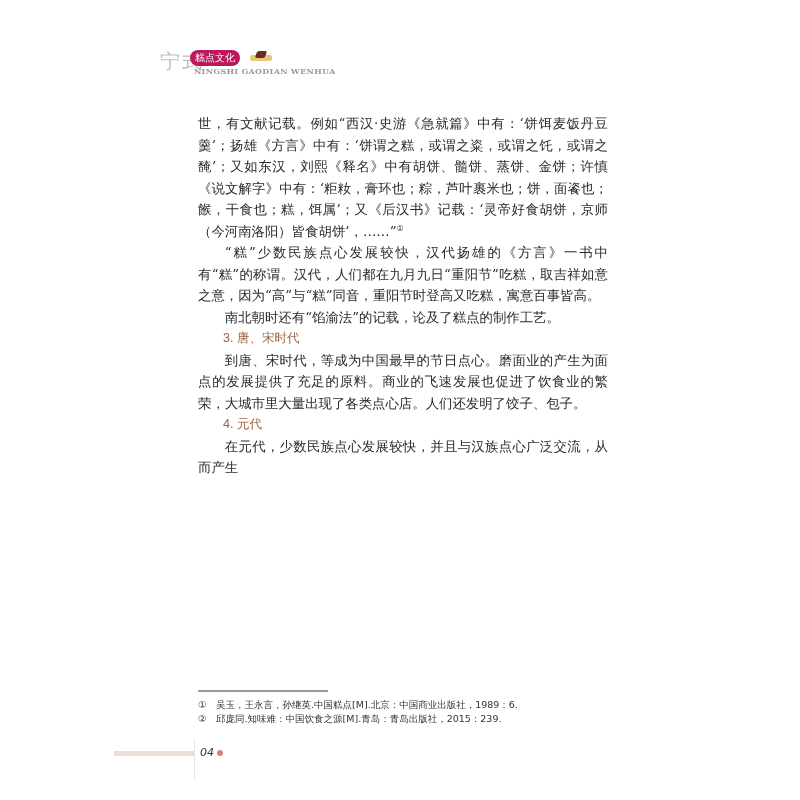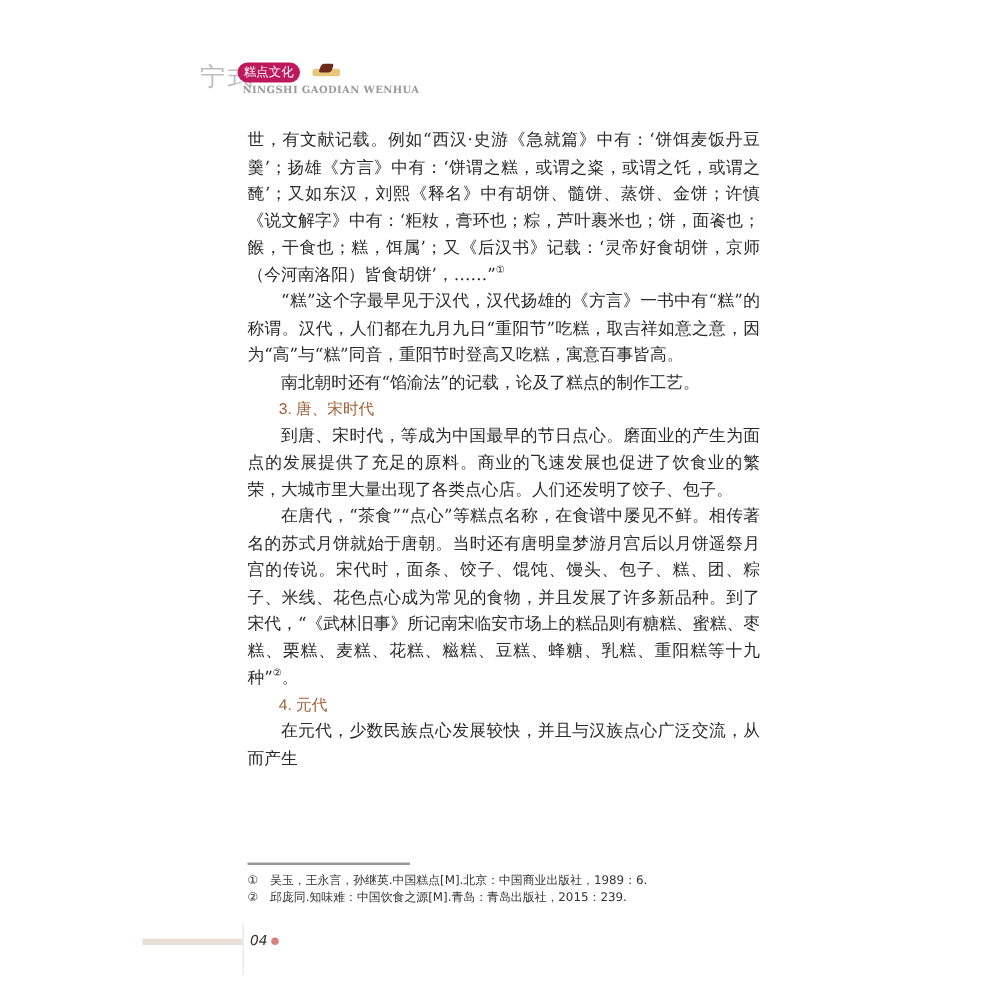--- a/index.html
+++ b/index.html
@@ -10,21 +10,21 @@
     .header { position: absolute; left: 160px; top: 48px; width: 260px; height: 40px; }
     .header .cal { position: absolute; left: 0; top: 0; font-size: 20px; color: #bdbdbd; letter-spacing: 2px; font-family: "DejaVu Serif", serif; }
     .header .badge { position: absolute; left: 30px; top: 2px; background: #be185d; color: #fff; font-size: 10px; padding: 1px 5px; border-radius: 8px; font-family: "DejaVu Sans", sans-serif; }
     .header .cake { position: absolute; left: 90px; top: 3px; width: 22px; height: 10px; }
     .header .cake .l1 { position:absolute; left:0; top:4px; width:22px; height:6px; background:#e8c77a; border-radius:2px; }
     .header .cake .l2 { position:absolute; left:6px; top:0; width:10px; height:7px; background:#6b2a1a; border-radius:2px; transform: skewX(-20deg); }
     .header .pinyin { position: absolute; left: 34px; top: 18px; font-size: 8px; color: #9a9a9a; letter-spacing: 0.3px; font-family: "DejaVu Serif", serif; white-space: nowrap; font-weight: bold; }
 
     .body-text { position: absolute; left: 198px; top: 102px; width: 410px; font-size: 13.4px; line-height: 21.5px; text-align: justify; }
     .para { margin: 0; text-indent: 2em; }
-    .para.noindent { text-indent: 0; }
+    .para.noindent { text-indent: 0; margin-top: 11px; }
     .heading { margin: 0; text-indent: 2em; color: #a0623a; font-family: Liberation Sans, sans-serif; font-size: 12.5px; }
     sup { font-size: 8px; vertical-align: super; line-height: 0; }
 
     .fn-rule { position: absolute; left: 198px; top: 690px; width: 130px; height: 2px; background: #9a9a9a; }
     .footnotes { position: absolute; left: 198px; top: 698px; width: 420px; font-size: 9.5px; line-height: 14px; color: #333; font-family: "DejaVu Sans", sans-serif; }
     .fn { white-space: nowrap; }
     .fn .mark { display: inline-block; width: 18px; }
 
     .footer-bar { position: absolute; left: 114px; top: 751px; width: 80px; height: 5px; background: #eadfd8; }
     .footer-vline { position: absolute; left: 194px; top: 738px; width: 1px; height: 42px; background: #e6e6e6; }
@@ -39,25 +39,24 @@
   <span class="badge">糕点文化</span>
   <span class="cake">
       <span class="l1"></span>
       <span class="l2"></span>
     </span>
   <span class="pinyin">NINGSHI GAODIAN WENHUA</span>
 </div>
 
 <div class="body-text">
   <p class="para noindent"><span>世，有文献记载。例如“西汉·史游《急就篇》中有：‘饼饵麦饭丹豆羹’；扬雄《方言》中有：‘饼谓之糕，或谓之粢，或谓之饦，或谓之馣’；又如东汉，刘熙《释名》中有胡饼、髓饼、蒸饼、金饼；许慎《说文解字》中有：‘粔籹，膏环也；粽，芦叶裹米也；饼，面餈也；餱，干食也；糕，饵属’；又《后汉书》记载：‘灵帝好食胡饼，京师（今河南洛阳）皆食胡饼’，……”</span><sup>①</sup></p>
-  <p class="para">“糕”这个字最早见于汉代，汉代扬雄的《方言》一书中有“糕”的称谓。汉代，人们都在九月九日“重阳节”吃糕，取吉祥如意之意，因为“高”与“糕”同音，重阳节时登高又吃糕，寓意百事皆高。</p>
+  <p class="para">“糕”少数民族点心发展较快，汉代扬雄的《方言》一书中有“糕”的称谓。汉代，人们都在九月九日“重阳节”吃糕，取吉祥如意之意，因为“高”与“糕”同音，重阳节时登高又吃糕，寓意百事皆高。</p>
   <p class="para">南北朝时还有“馅渝法”的记载，论及了糕点的制作工艺。</p>
   <p class="heading">3. 唐、宋时代</p>
   <p class="para">到唐、宋时代，等成为中国最早的节日点心。磨面业的产生为面点的发展提供了充足的原料。商业的飞速发展也促进了饮食业的繁荣，大城市里大量出现了各类点心店。人们还发明了饺子、包子。</p>
-  <p class="para"><span>在唐代，“茶食”“点心”等糕点名称，在食谱中屡见不鲜。相传著名的苏式月饼就始于唐朝。当时还有唐明皇梦游月宫后以月饼遥祭月宫的传说。宋代时，面条、饺子、馄饨、馒头、包子、糕、团、粽子、米线、花色点心成为常见的食物，并且发展了许多新品种。到了宋代，“《武林旧事》所记南宋临安市场上的糕品则有糖糕、蜜糕、枣糕、栗糕、麦糕、花糕、糍糕、豆糕、蜂糖、乳糕、重阳糕等十九种”</span><sup>②</sup><span>。</span></p>
   <p class="heading">4. 元代</p>
   <p class="para">在元代，少数民族点心发展较快，并且与汉族点心广泛交流，从而产生</p>
 </div>
 
 <div class="fn-rule"></div>
 <div class="footnotes">
   <div class="fn"><span class="mark">①</span><span>吴玉，王永言，孙继英.中国糕点[M].北京：中国商业出版社，1989：6.</span></div>
   <div class="fn"><span class="mark">②</span><span>邱庞同.知味难：中国饮食之源[M].青岛：青岛出版社，2015：239.</span></div>
 </div>
 

